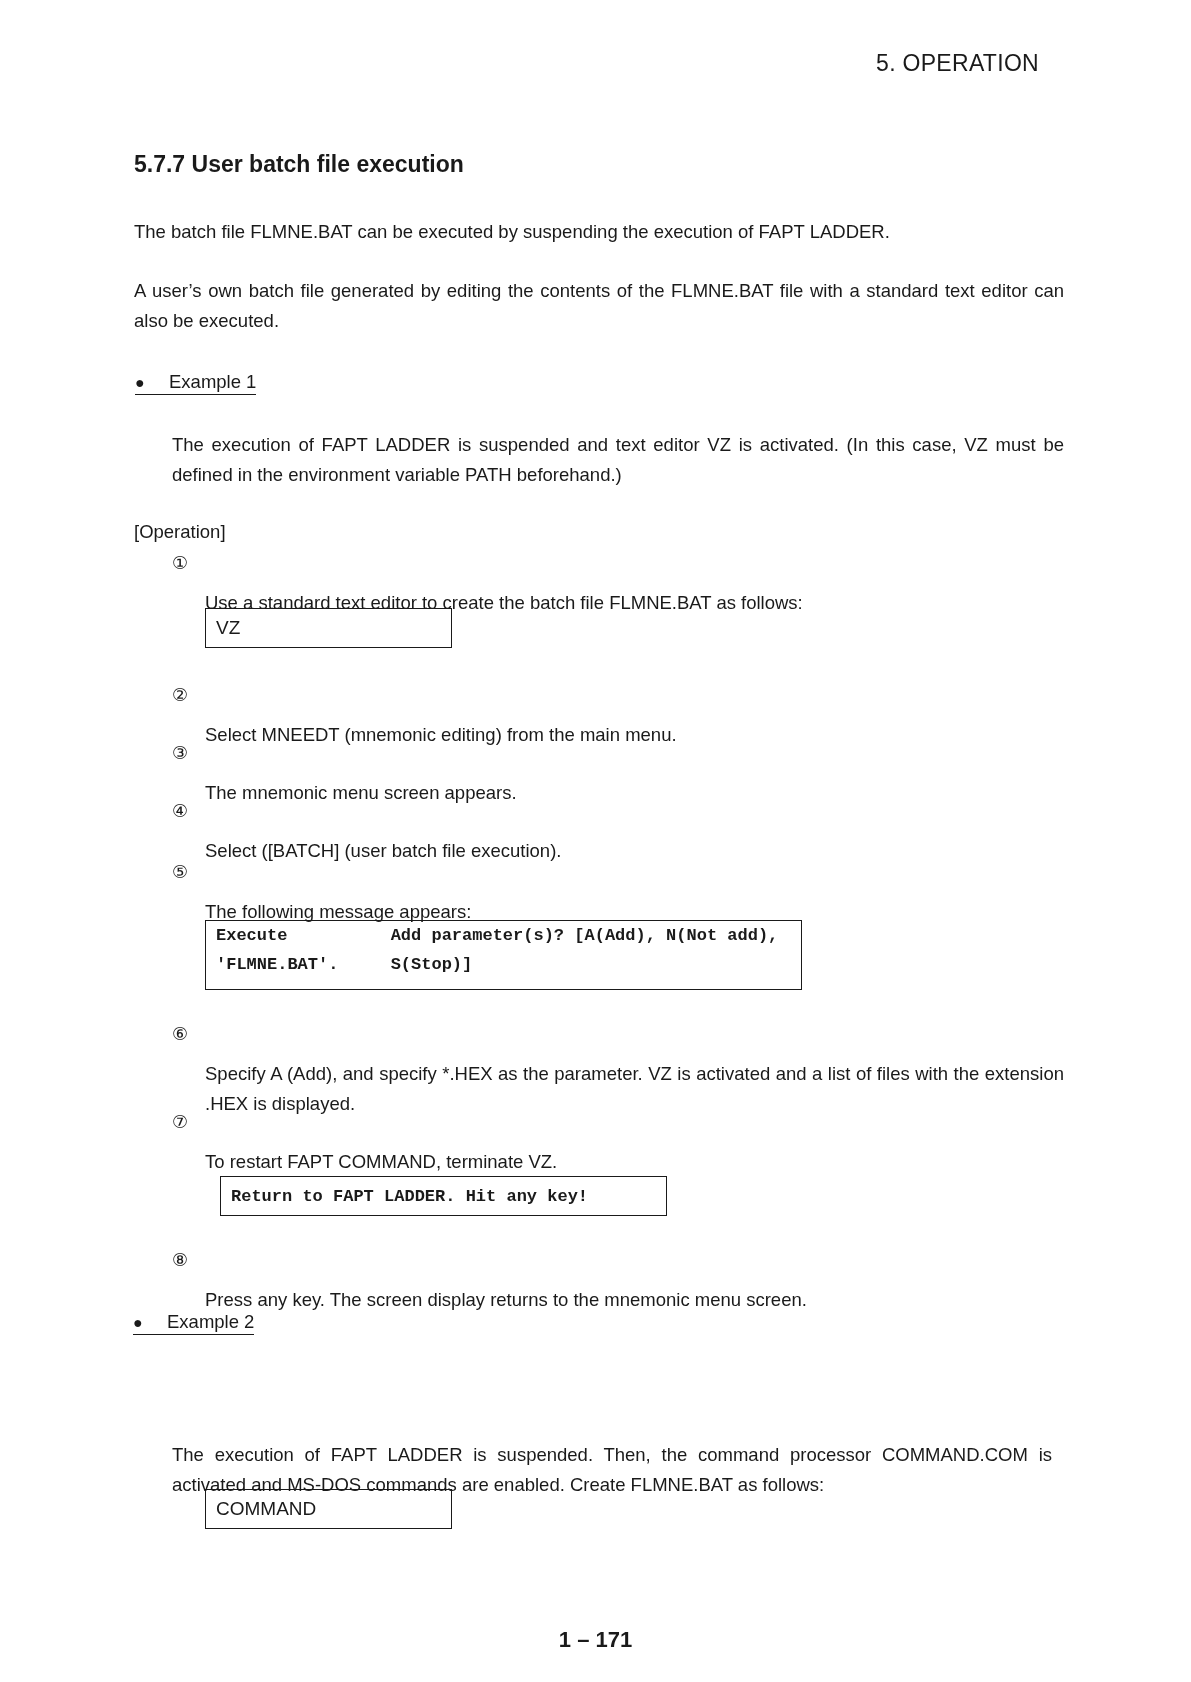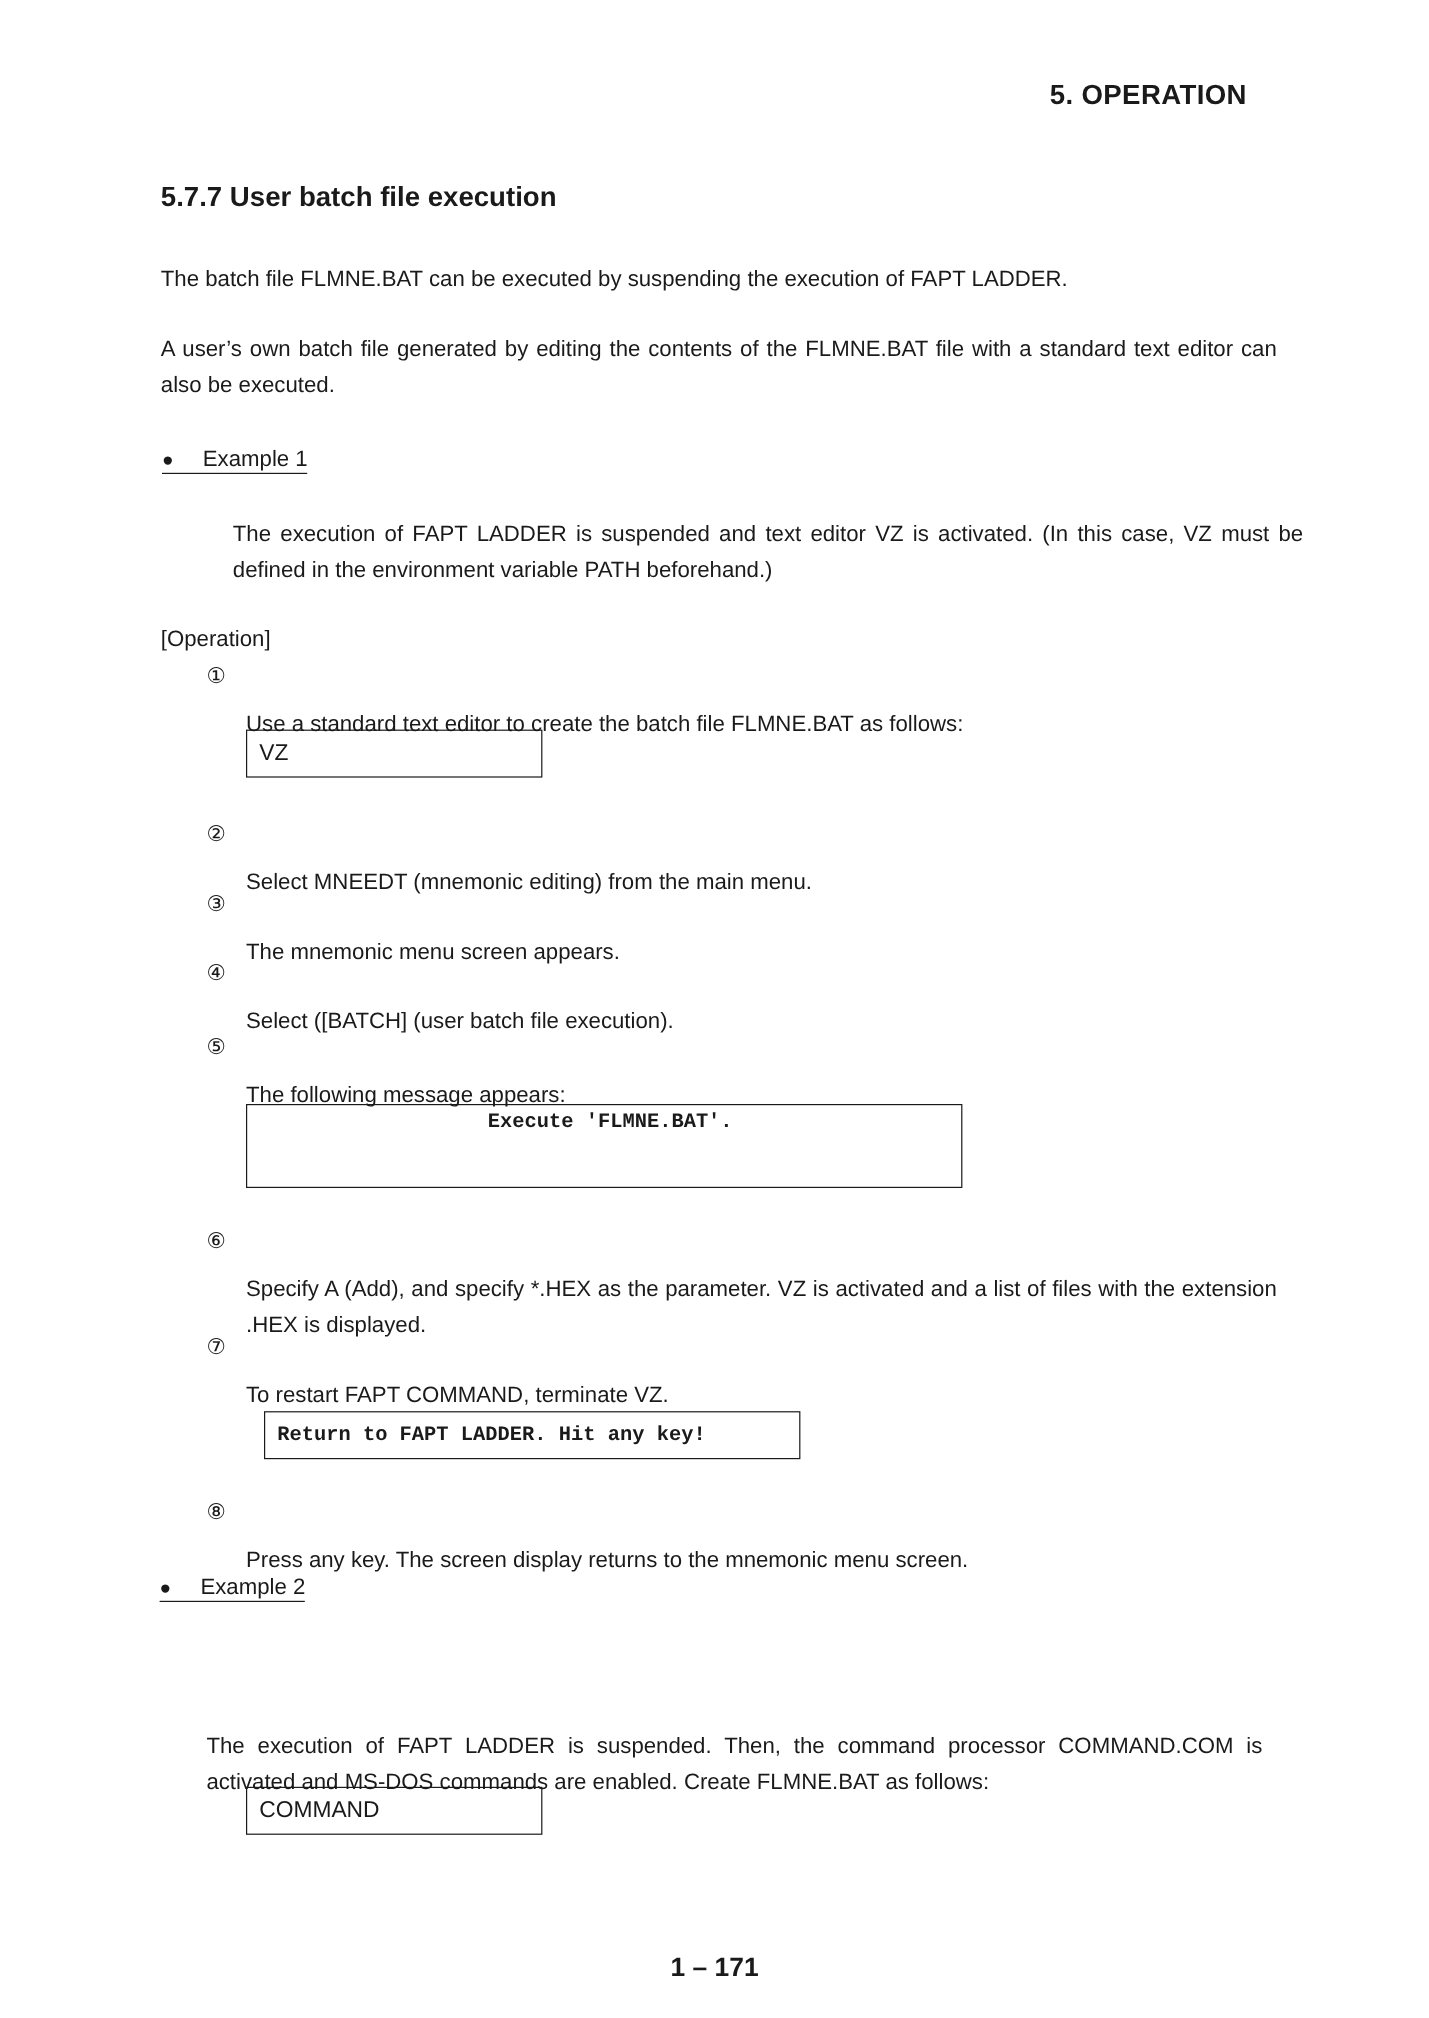--- a/index.html
+++ b/index.html
@@ -3,37 +3,37 @@
 <meta charset="utf-8">
 <style>
   html, body { margin: 0; padding: 0; background: #ffffff; }
   body {
     width: 1191px; height: 1682px; position: relative; overflow: hidden;
     font-family: "Liberation Sans", "DejaVu Sans", sans-serif;
     color: #1a1a1a;
   }
   .abs { position: absolute; }
   .chapter {
-    right: 152px; top: 66px; font-size: 23px; letter-spacing: 0.3px; font-weight: bold;
+    right: 152px; top: 50px; font-size: 23px; letter-spacing: 0.3px;
   }
   .section-title {
     left: 134px; top: 151px; font-size: 23px; font-weight: bold; text-align: center;
   }
   .para { font-size: 18.5px; line-height: 30px; }
   .p1 { left: 134px; top: 217px; width: 930px; }
   .p2 { left: 134px; top: 276px; width: 930px; text-align: justify; text-align-last: left; }
   .example {
     font-size: 18.5px; display: flex; align-items: baseline;
     border-bottom: 1.5px solid #1a1a1a; padding-bottom: 1px;
   }
   .example .bullet { width: 34px; font-size: 16px; }
   .ex1 { left: 135px; top: 371px; }
   .ex2 { left: 133px; top: 1311px; }
   .ex-desc { left: 172px; width: 892px; text-align: justify; text-align-last: left; }
-  .d1 { top: 430px; margin-left: 22px; }
+  .d1 { top: 430px; }
   .d2 { top: 1440px; }
   .op-label { left: 134px; top: 521px; font-size: 18.5px; }
   .step { left: 172px; display: flex; font-size: 18.5px; line-height: 30px; width: 892px; }
   .step .num { width: 33px; flex: none; font-size: 18px; }
   .step .txt { flex: 1; text-align: justify; text-align-last: left; margin-top: 40px; }
   .box {
     border: 1.5px solid #1a1a1a; box-sizing: border-box;
     display: flex; align-items: center; padding-left: 10px;
   }
   .box-vz { left: 205px; top: 608px; width: 247px; height: 40px; font-size: 19px; text-align: right; }
@@ -91,20 +91,21 @@
   <span class="num">④</span>
   <span class="txt">Select ([BATCH] (user batch file execution).</span>
 </div>
 <div class="abs step" style="top:857px;">
   <span class="num">⑤</span>
   <span class="txt">The following message appears:</span>
 </div>
 
 <div class="abs box box-msg">
   <div>Execute 'FLMNE.BAT'.</div>
+  <div>Add parameter(s)? [A(Add), N(Not add), S(Stop)]</div>
 </div>
 
 <div class="abs step" style="top:1019px;">
   <span class="num">⑥</span>
   <span class="txt">Specify A (Add), and specify *.HEX as the parameter.  VZ is activated and a list of files with the extension .HEX is displayed.</span>
 </div>
 <div class="abs step" style="top:1107px;">
   <span class="num">⑦</span>
   <span class="txt">To restart FAPT COMMAND, terminate VZ.</span>
 </div>

